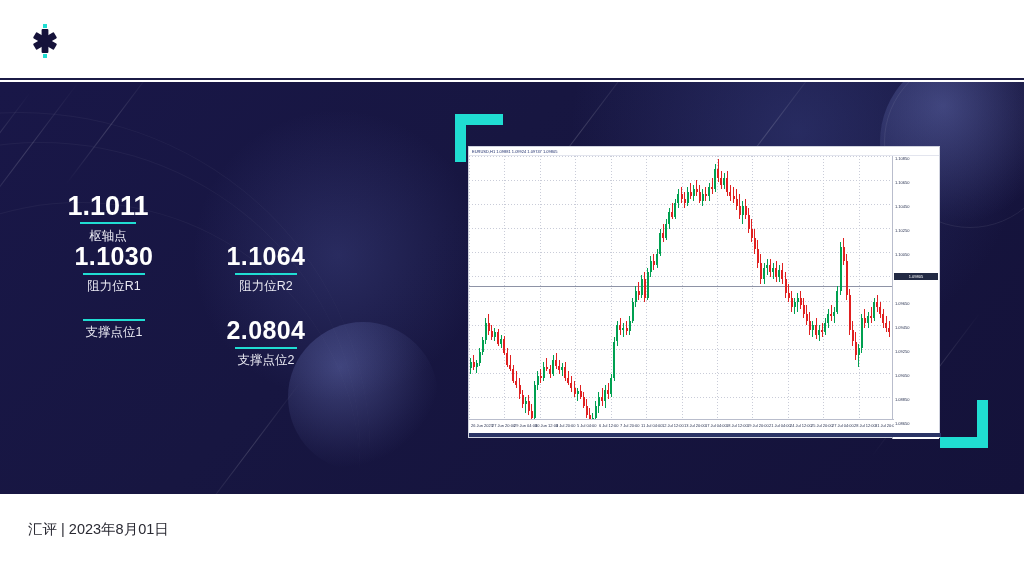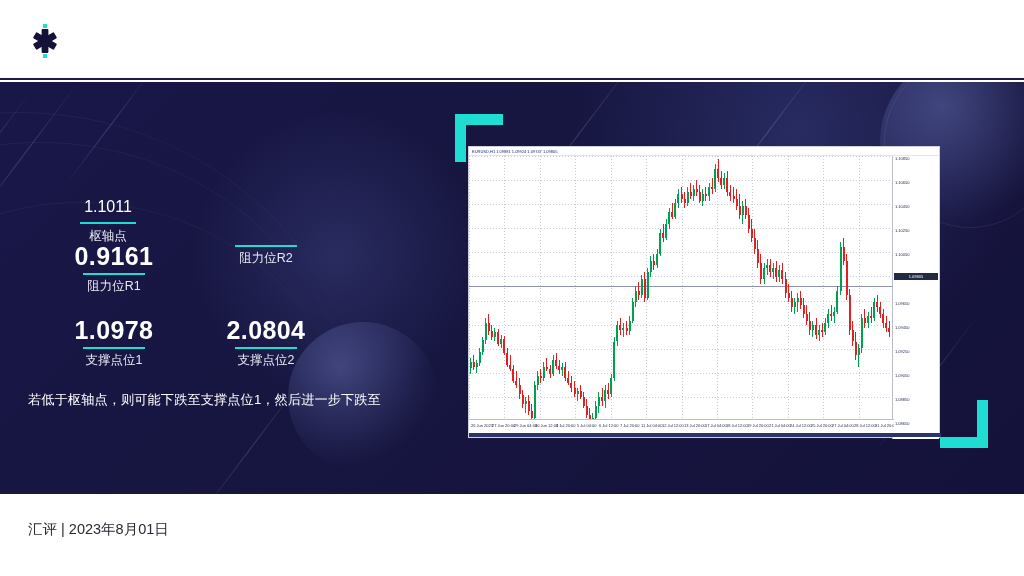--- a/index.html
+++ b/index.html
@@ -59,21 +59,21 @@
   .title-text { color:#ffffff; font-size:35px; font-weight:bold; letter-spacing:1.2px; line-height:35px; }
 
   .pivot-block { position:absolute; left:48px; top:112px; width:120px; text-align:center; }
   .lvl-grid { position:absolute; left:38px; top:160px; width:320px; }
   .lvl-row { display:flex; }
   .lvl-cell { width:152px; text-align:center; margin-bottom:22px; }
   .lvl-val { color:#ffffff; font-size:25px; font-weight:bold; letter-spacing:0.4px; line-height:28px; }
   .lvl-rule { width:62px; height:2px; background:#20ddd2; margin:3px auto 4px auto; }
   .lvl-lab { color:#e9e9f2; font-size:12.5px; line-height:15px; }
 
-  .pivot-val { color:#ffffff; font-size:16px; font-weight:normal; line-height:25px; }
+  .pivot-val { color:#ffffff; font-size:27px; font-weight:bold; line-height:25px; }
   .pivot-rule { width:56px; height:2px; background:#20ddd2; margin:3px auto 4px auto; }
   .pivot-lab { color:#e9e9f2; font-size:12.5px; }
 
   .analysis { position:absolute; left:28px; top:308px; width:368px; }
   .analysis-head { color:#ff5c8a; font-size:14px; font-weight:bold; margin-bottom:6px; letter-spacing:0.3px; }
   .analysis-body { color:#ffffff; font-size:13.2px; line-height:19.5px; letter-spacing:0.1px; }
 
   
   .footer { position:absolute; left:0; top:494px; width:868px; height:82px; background:#ffffff; }
   .footer-text { position:absolute; left:28px; top:26px; color:#2a2a33; font-size:14.5px; }
@@ -167,45 +167,44 @@
 
     <div class="pivot-block">
       <div class="pivot-val">1.1011</div>
       <div class="pivot-rule"></div>
       <div class="pivot-lab">枢轴点</div>
     </div>
 
     <div class="lvl-grid">
       <div class="lvl-row">
         <div class="lvl-cell">
-          <div class="lvl-val">0.9161</div>
+          <div class="lvl-val">1.1030</div>
           <div class="lvl-rule"></div>
           <div class="lvl-lab">阻力位R1</div>
         </div>
         <div class="lvl-cell">
+          <div class="lvl-val">1.1064</div>
           <div class="lvl-rule"></div>
           <div class="lvl-lab">阻力位R2</div>
         </div>
       </div>
       <div class="lvl-row">
         <div class="lvl-cell">
-          <div class="lvl-val">1.0978</div>
           <div class="lvl-rule"></div>
           <div class="lvl-lab">支撑点位1</div>
         </div>
         <div class="lvl-cell">
           <div class="lvl-val">2.0804</div>
           <div class="lvl-rule"></div>
           <div class="lvl-lab">支撑点位2</div>
         </div>
       </div>
     </div>
 
     <div class="analysis">
-      <div class="analysis-body">若低于枢轴点，则可能下跌至支撑点位1，然后进一步下跌至</div>
     </div>
 
     <div class="bracket" style="left:455px; top:32px; width:48px; height:48px;">
       <span style="left:0; top:0; width:48px; height:11px;"></span>
       <span style="left:0; top:0; width:11px; height:48px;"></span>
     </div>
     <div class="bracket" style="left:940px; top:318px; width:48px; height:48px;">
       <span style="left:0; bottom:0; width:48px; height:11px;"></span>
       <span style="right:0; top:0; width:11px; height:48px;"></span>
     </div>

